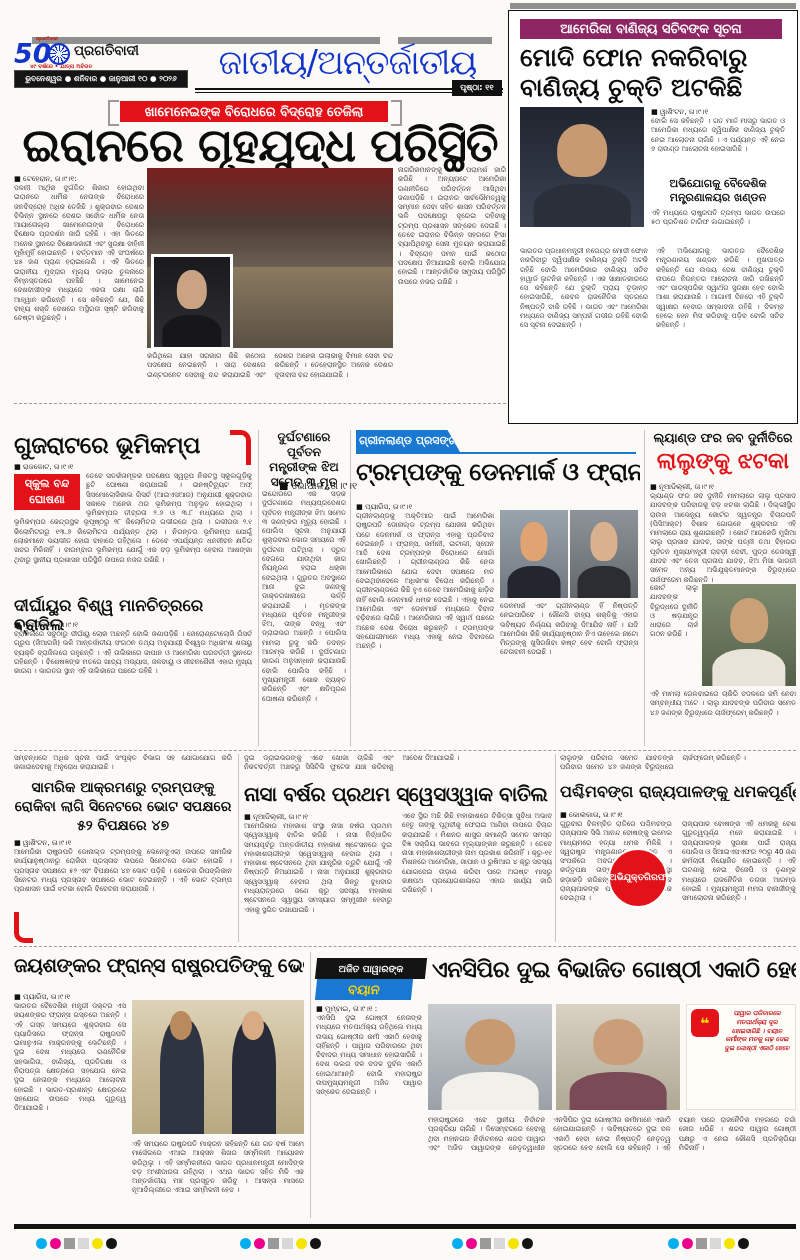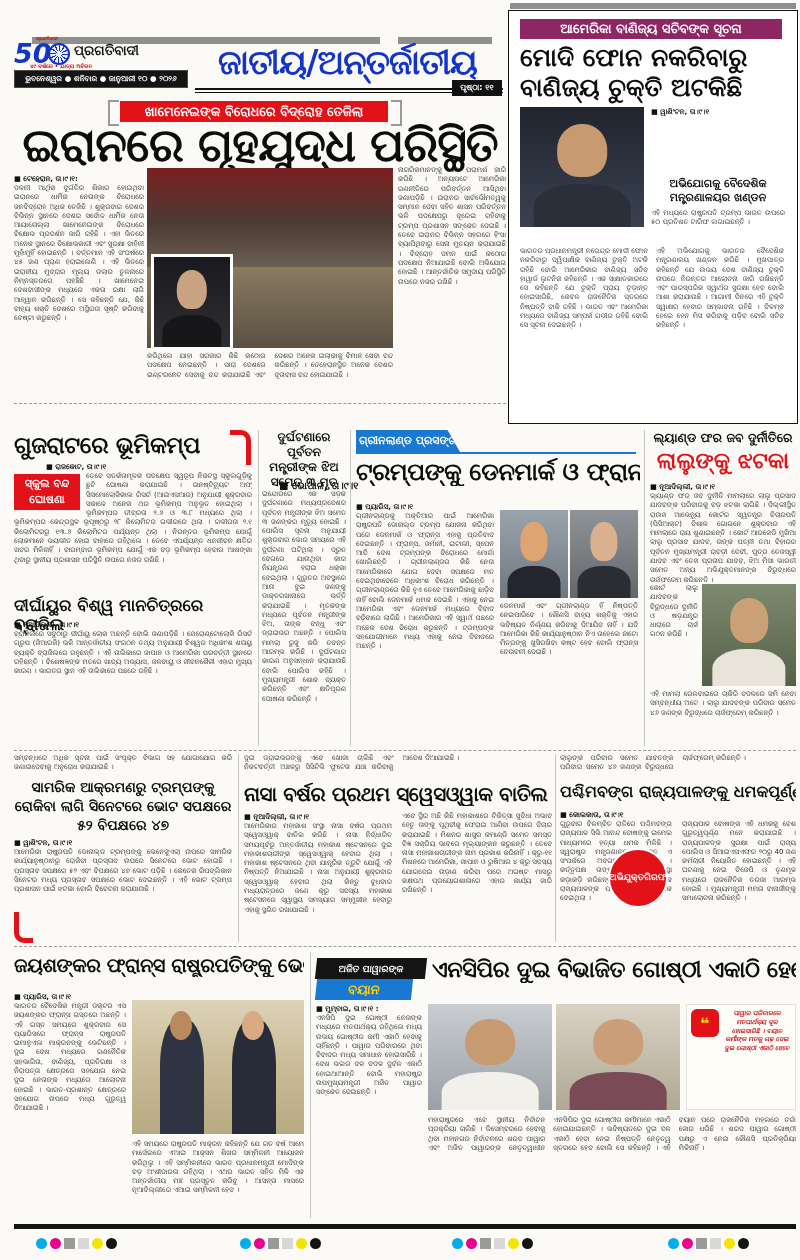--- a/index.html
+++ b/index.html
@@ -1,20 +1,20 @@
 <!DOCTYPE html>
 <html><head>
 <meta charset="utf-8">
 <style>
   html,body{margin:0;padding:0;}
   body{width:800px;height:1260px;position:relative;background:#fbfaf6;
        font-family:"DejaVu Sans","Liberation Sans",sans-serif;color:#161616;overflow:hidden;}
   .abs{position:absolute;}
   .bd{font-size:7px;line-height:1.33;text-align:justify;overflow:hidden;color:#262626;word-break:break-word;}
-  .bl{font-size:7.2px;font-weight:bold;color:#111;white-space:nowrap;overflow:hidden;}
+  .bl{font-size:7.2px;font-weight:normal;color:#111;white-space:nowrap;overflow:hidden;}
   .hl{font-weight:900;color:#0c0c0c;}
   .ctr{text-align:center;}
   .sep-h{border-top:1px dashed #9b9b9b;height:0;}
   .sep-v{border-left:1px solid #c6c6c6;width:0;}
   .graybar{background:#8f8f8f;}
   .ph{position:absolute;overflow:hidden;background:linear-gradient(165deg,#b6ae9f,#8d867b 55%,#6b655c);}
   .face::before{content:"";position:absolute;left:50%;top:14%;width:40%;height:44%;
     transform:translateX(-50%);border-radius:48% 48% 42% 42%;background:var(--skin,#c79a72);}
   .face::after{content:"";position:absolute;left:50%;bottom:-6%;width:78%;height:42%;
     transform:translateX(-50%);border-radius:45% 45% 0 0;background:var(--suit,#39404c);}
@@ -35,21 +35,21 @@
 
 <div class="abs" style="left:14px;top:40px;width:180px;height:30px;">
   <div class="abs" style="left:22px;top:-4px;font-size:4.5px;color:#c40000;font-weight:bold;">ପ୍ରଗତିବାଦୀ</div>
   <div class="abs" style="left:0px;top:0px;font-size:27px;font-weight:900;font-style:italic;color:#1334cb;line-height:1;">50</div>
   <div class="abs" style="left:34px;top:3px;width:18px;height:18px;border-radius:50%;border:2px solid #1334cb;background:repeating-conic-gradient(#1334cb 0 10deg,#eaf0ff 10deg 30deg);"></div>
   <div class="abs" style="left:60px;top:2px;font-size:13.5px;font-weight:900;color:#111;">ପ୍ରଗତିବାଦୀ</div>
   <div class="abs" style="left:16px;top:23px;font-size:5.5px;color:#c40000;font-weight:bold;">୪୯ ବର୍ଷରେ • ଯାତ୍ରା ଅବିରତ</div>
 </div>
 <div class="abs" style="left:14px;top:70px;width:172px;height:16px;background:#151515;border:1px solid #4a4a4a;color:#fff;font-size:7.5px;font-weight:bold;display:flex;align-items:center;justify-content:center;">ଭୁବନେଶ୍ୱର ● ଶନିବାର ● ଜାନୁଆରୀ ୧୦ ● ୨୦୨୬</div>
 
-<div class="abs ctr" style="left:190px;top:42px;width:315px;font-size:34px;font-weight:700;color:#1334cb;letter-spacing:-1px;">ଜାତୀୟ/ଅନ୍ତର୍ଜାତୀୟ</div>
+<div class="abs ctr" style="left:190px;top:42px;width:315px;font-size:34px;font-weight:400;color:#1334cb;letter-spacing:-1px;">ଜାତୀୟ/ଅନ୍ତର୍ଜାତୀୟ</div>
 <div class="abs" style="left:195px;top:88px;width:308px;height:2px;background:#111;"></div>
 <div class="abs" style="left:195px;top:92px;width:308px;height:1px;background:#111;"></div>
 <div class="abs" style="left:452px;top:80px;width:50px;height:16px;background:#111;color:#fff;font-size:8px;font-weight:bold;display:flex;align-items:center;justify-content:center;text-align:right;">ପୃଷ୍ଠା: ୧୧</div>
 
 <div class="abs" style="left:108px;top:100px;width:9px;height:22px;border-left:2px solid #9a9a9a;border-top:2px solid #9a9a9a;border-bottom:2px solid #9a9a9a;"></div>
 <div class="abs ctr" style="left:120px;top:101px;width:268px;height:21px;background:#e31218;color:#fff;font-size:13px;font-weight:800;line-height:21px;">ଖାମେନେଇଙ୍କ ବିରୋଧରେ ବିଦ୍ରୋହ ତେଜିଲା</div>
 <div class="abs" style="left:391px;top:100px;width:9px;height:22px;border-right:2px solid #9a9a9a;border-top:2px solid #9a9a9a;border-bottom:2px solid #9a9a9a;"></div>
 
 <div class="abs hl ctr" style="left:14px;top:122px;width:492px;font-size:46px;line-height:1.02;letter-spacing:-1px;">ଇରାନରେ ଗୃହଯୁଦ୍ଧ ପରିସ୍ଥିତି</div>
 
@@ -62,34 +62,35 @@
 <div class="ph face" style="left:151px;top:254px;width:76px;height:90px;border:3px solid #fff;background:linear-gradient(180deg,#1a1a1e,#2e2e34);--skin:#caa482;--suit:#17171a;"></div>
 
 <div class="abs bd" style="left:398px;top:166px;width:108px;height:234px;">ନାଗରିକମାନଙ୍କୁ ଏକ ପରାମର୍ଶ ଜାରି କରିଛି । ଅନ୍ୟପଟେ ଆମେରିକା ରଣନୀତିରେ ପରିବର୍ତ୍ତନ ଆସିଥିବା ଜଣାପଡ଼ିଛି । ଇରାନର ସାର୍ବଭୌମତ୍ୱକୁ ସମ୍ମାନ ଦେବା ସହିତ ଶାସନ ପରିବର୍ତ୍ତନ ଭଳି ପଦକ୍ଷେପରୁ ଦୂରେଇ ରହିବାକୁ ଟ୍ରମ୍ପ ପ୍ରଶାସନ ସଙ୍କେତ ଦେଇଛି । ତେବେ ଇରାନର ବିଭିନ୍ନ ସହରରେ ହିଂସା ବ୍ୟାପିଥିବାରୁ ସେନା ମୁତୟନ କରାଯାଇଛି । ବିଦ୍ରୋହ ଦମନ ପାଇଁ କଠୋର ପଦକ୍ଷେପ ନିଆଯାଇଛି ବୋଲି ଅଭିଯୋଗ ହୋଇଛି । ଆନ୍ତର୍ଜାତିକ ସମୁଦାୟ ପରିସ୍ଥିତି ଉପରେ ନଜର ରଖିଛି ।</div>
 <div class="abs bd cols2" style="left:147px;top:352px;width:246px;height:48px;">କରିଥିଲେ ଯାହା ସରକାର କିଛି କଠୋର ପଦକ୍ଷେପ ନେଇଛନ୍ତି । ସାରା ଦେଶରେ ଇଣ୍ଟରନେଟ ସେବାକୁ ବନ୍ଦ କରାଯାଇଛି ଏବଂ ଦେଶର ଅନେକ ଇଲାକାକୁ ବିମାନ ସେବା ବନ୍ଦ କରିଛନ୍ତି । ତେହେରାନସ୍ଥିତ ଅନେକ ଦେଶର ଦୂତାବାସ ବନ୍ଦ ହୋଇଯାଇଛି ।</div>
 
 <div class="abs" style="left:508px;top:10px;width:288px;height:412px;border:1.5px solid #111;background:#fff;">
   <div class="abs ctr" style="left:11px;top:8px;width:262px;height:20px;background:#8e2663;color:#fff;font-size:13px;font-weight:800;line-height:20px;">ଆମେରିକା ବାଣିଜ୍ୟ ସଚିବଙ୍କ ସୂଚନା</div>
   <div class="abs hl" style="left:11px;top:32px;width:264px;font-size:25px;line-height:1.18;">ମୋଦି ଫୋନ ନକରିବାରୁ ବାଣିଜ୍ୟ ଚୁକ୍ତି ଅଟକିଛି</div>
   <div class="ph face" style="left:11px;top:96px;width:124px;height:120px;background:linear-gradient(180deg,#20242e,#3a4252);--skin:#c79a72;--suit:#2a2f3a;"></div>
   <div class="abs bl" style="left:142px;top:96px;width:134px;">■ ୱାଶିଂଟନ, ତା।୯।୧</div>
+  <div class="abs bd" style="left:142px;top:106px;width:134px;height:58px;">ବୋଲି ସେ କହିଛନ୍ତି । ଗତ ମାର୍ଚ୍ଚ ମାସରୁ ଭାରତ ଓ ଆମେରିକା ମଧ୍ୟରେ ଦ୍ୱିପାକ୍ଷିକ ବାଣିଜ୍ୟ ଚୁକ୍ତି ନେଇ ଆଲୋଚନା ଚାଲିଛି । ଏ ପର୍ଯ୍ୟନ୍ତ ଏହି ନେଇ ୭ ରାଉଣ୍ଡ ଆଲୋଚନା ହୋଇସାରିଛି ।</div>
   <div class="abs hl ctr" style="left:142px;top:166px;width:134px;font-size:11px;line-height:1.3;">ଅଭିଯୋଗକୁ ବୈଦେଶିକ ମନ୍ତ୍ରଣାଳୟର ଖଣ୍ଡନ</div>
   <div class="abs bd" style="left:142px;top:198px;width:134px;height:32px;">ଏହି ମଧ୍ୟରେ ରାଷ୍ଟ୍ରପତି ଟ୍ରମ୍ପ ଭାରତ ଉପରେ ୫୦ ପ୍ରତିଶତ ଟାରିଫ ଲଗାଇଛନ୍ତି ।</div>
   <div class="abs bd" style="left:11px;top:236px;width:128px;height:168px;">ଭାରତର ପ୍ରଧାନମନ୍ତ୍ରୀ ନରେନ୍ଦ୍ର ମୋଦୀ ଫୋନ ନକରିବାରୁ ଦ୍ୱିପାକ୍ଷିକ ବାଣିଜ୍ୟ ଚୁକ୍ତି ଅଟକି ରହିଛି ବୋଲି ଆମେରିକାର ବାଣିଜ୍ୟ ସଚିବ ହାୱାର୍ଡ ଲୁଟନିକ କହିଛନ୍ତି । ଏକ ସାକ୍ଷାତକାରରେ ସେ କହିଛନ୍ତି ଯେ ଚୁକ୍ତି ପ୍ରାୟ ଚୂଡ଼ାନ୍ତ ହୋଇସାରିଛି, କେବଳ ରାଜନୈତିକ ସ୍ତରରେ ନିଷ୍ପତ୍ତି ବାକି ରହିଛି । ଭାରତ ଏବଂ ଆମେରିକା ମଧ୍ୟରେ ବାଣିଜ୍ୟ ସମ୍ପର୍କ ଗଭୀର ରହିଛି ବୋଲି ସେ ସୂଚନା ଦେଇଛନ୍ତି ।</div>
   <div class="abs bd" style="left:147px;top:236px;width:128px;height:168px;">ଏହି ଅଭିଯୋଗକୁ ଭାରତର ବୈଦେଶିକ ମନ୍ତ୍ରଣାଳୟ ଖଣ୍ଡନ କରିଛି । ମୁଖପାତ୍ର କହିଛନ୍ତି ଯେ ଉଭୟ ଦେଶ ବାଣିଜ୍ୟ ଚୁକ୍ତି ଉପରେ ନିରନ୍ତର ଆଲୋଚନା ଜାରି ରଖିଛନ୍ତି ଏବଂ ପାରସ୍ପରିକ ସ୍ୱାର୍ଥର ସୁରକ୍ଷା ହେବ ବୋଲି ଆଶା କରାଯାଉଛି । ଆଗାମୀ ଦିନରେ ଏହି ଚୁକ୍ତି ସ୍ୱାକ୍ଷର ହେବାର ସମ୍ଭାବନା ରହିଛି । ବିଳମ୍ବ ହେଲେ ହେନ ମିସ କରିବାକୁ ପଡ଼ିବ ବୋଲି ସଚିବ କହିଛନ୍ତି ।</div>
 </div>
 
 <div class="abs sep-h" style="left:14px;top:403px;width:492px;"></div>
 <div class="abs sep-v" style="left:258px;top:430px;height:316px;"></div>
 <div class="abs sep-v" style="left:350px;top:430px;height:316px;"></div>
 <div class="abs sep-v" style="left:644px;top:430px;height:316px;"></div>
 
 <div class="abs hl" style="left:14px;top:432px;width:222px;font-size:23px;letter-spacing:-0.5px;">ଗୁଜରାଟରେ ଭୂମିକମ୍ପ</div>
 <div class="abs corner-tr" style="left:230px;top:430px;width:16px;height:30px;"></div>
-<div class="abs bl" style="left:14px;top:462px;width:238px;margin-left:32px;">■ ରାଜକୋଟ, ତା।୯।୧</div>
+<div class="abs bl" style="left:14px;top:462px;width:238px;">■ ରାଜକୋଟ, ତା।୯।୧</div>
 <div class="abs bd" style="left:14px;top:472px;width:238px;height:118px;">
   <span style="float:left;width:66px;height:36px;background:#e31218;color:#fff;font-weight:800;font-size:11px;text-align:center;line-height:1.45;margin:2px 6px 2px 0;display:flex;flex-direction:column;justify-content:center;">
     <span>ସ୍କୁଲ ବନ୍ଦ</span>
     <span>ଘୋଷଣା</span>
   </span>
   <span>ତେବେ ସତର୍କତାମୂଳକ ପଦକ୍ଷେପ ସ୍ୱରୂପ ନିକଟସ୍ଥ ସ୍କୁଲଗୁଡ଼ିକୁ ଛୁଟି ଘୋଷଣା କରାଯାଇଛି । ଇନଷ୍ଟିଚ୍ୟୁଟ ଅଫ୍ ସିସମୋଲୋଜିକାଲ ରିସର୍ଚ (ଆଇଏସଆର) ଅନୁଯାୟୀ ଶୁକ୍ରବାର ସକାଳେ ଅନେକ ଥର ଭୂମିକମ୍ପ ଅନୁଭୂତ ହୋଇଥିଲା । ଭୂମିକମ୍ପର ତୀବ୍ରତା ୨.୬ ଓ ୩.୮ ମଧ୍ୟରେ ଥିଲା । ଭୂମିକମ୍ପର କେନ୍ଦ୍ରସ୍ଥଳ ଭୂପୃଷ୍ଠରୁ ୨୮ କିଲୋମିଟର ଗଭୀରରେ ଥିଲା । ଗଭୀରତା ୨.୧ କିଲୋମିଟରରୁ ୧୩.୬ କିଲୋମିଟର ପର୍ଯ୍ୟନ୍ତ ଥିଲା । ନିରନ୍ତର ଭୂମିକମ୍ପ ଯୋଗୁଁ ଲୋକମାନେ ଭୟଭୀତ ହୋଇ ବାହାରେ ରହିଥିଲେ । ତେବେ ଏପର୍ଯ୍ୟନ୍ତ ଧନଜୀବନ କ୍ଷତିର ଖବର ମିଳିନାହିଁ । ବାରମ୍ବାର ଭୂମିକମ୍ପ ଯୋଗୁଁ ଏକ ବଡ଼ ଭୂମିକମ୍ପ ହେବାର ଆଶଙ୍କା ଥିବାରୁ ସ୍ଥାନୀୟ ପ୍ରଶାସନ ପରିସ୍ଥିତି ଉପରେ ନଜର ରଖିଛି ।</span>
 </div>
 
 <div class="abs hl" style="left:14px;top:596px;width:238px;font-size:16.5px;">ଦୀର୍ଘାୟୁର ବିଶ୍ୱ ମାନଚିତ୍ରରେ ବ୍ରାଜିଲ</div>
 <div class="abs bl" style="left:14px;top:620px;width:238px;">■ ନୂଆଦିଲ୍ଲୀ, ତା।୯।୧</div>

